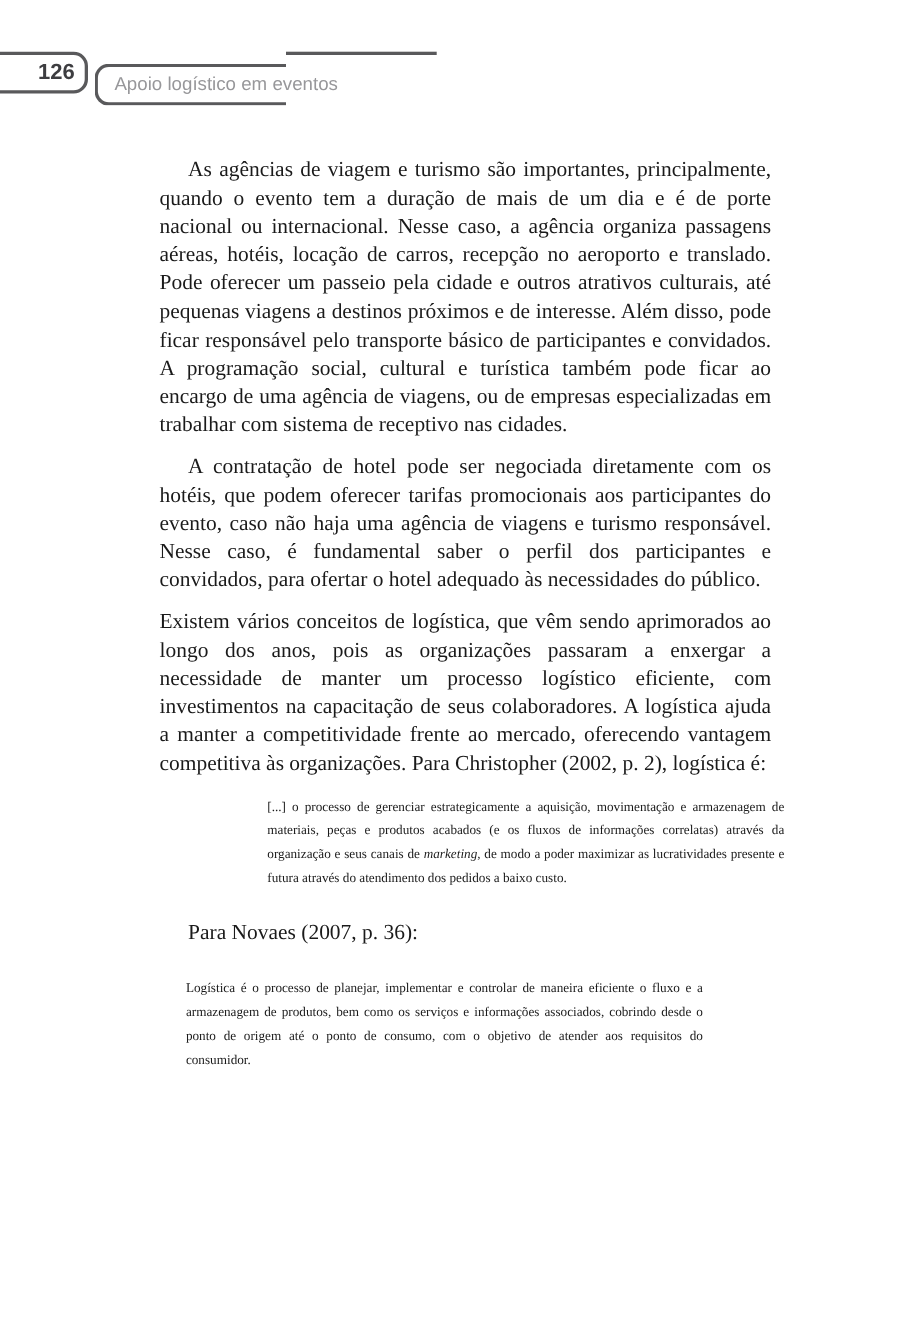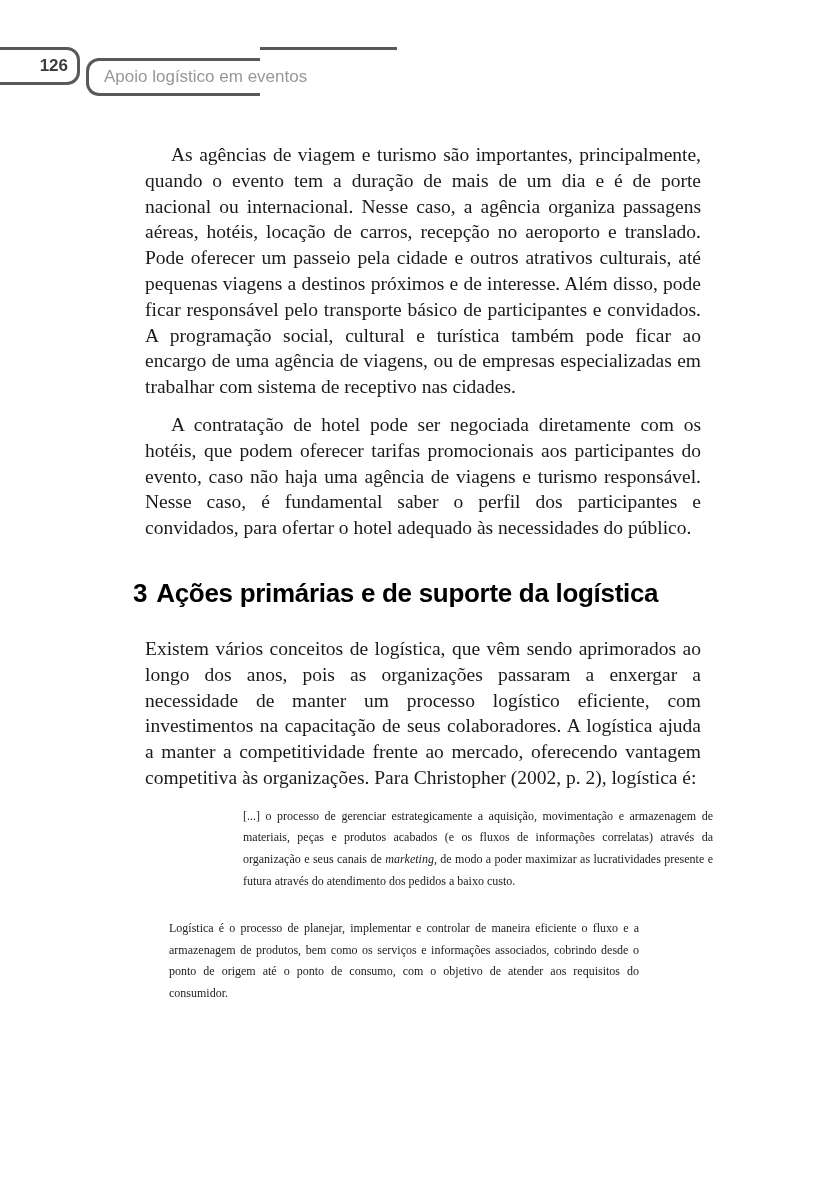--- a/index.html
+++ b/index.html
@@ -28,21 +28,21 @@
     border-radius: 13px;
     background: #ffffff;
     display: flex;
     align-items: center;
     justify-content: flex-end;
     padding-right: 9px;
   }
   .hdr-number-box .num {
     font-family: "Liberation Sans", sans-serif;
     font-weight: 700;
-    font-size: 17px;
+    font-size: 20px;
     color: #3d3d40;
   }
   .hdr-tab {
     position: absolute;
     left: 86px;
     top: 58px;
     width: 174px;
     height: 38px;
     box-sizing: border-box;
     border: 3px solid #59595b;
@@ -124,28 +124,26 @@
     </div>
     <div class="hdr-rule-ext"></div>
   </div>
 
   <div class="content">
 
     <p class="p-indent">As agências de viagem e turismo são importantes, principalmente, quando o evento tem a duração de mais de um dia e é de porte nacional ou internacional. Nesse caso, a agência organiza passagens aéreas, hotéis, locação de carros, recepção no aeroporto e translado. Pode oferecer um passeio pela cidade e outros atrativos culturais, até pequenas viagens a destinos próximos e de interesse. Além disso, pode ficar responsável pelo transporte básico de participantes e convidados. A programação social, cultural e turística também pode ficar ao encargo de uma agência de viagens, ou de empresas especializadas em trabalhar com sistema de receptivo nas cidades.</p>
 
     <p class="p-indent">A contratação de hotel pode ser negociada diretamente com os hotéis, que podem oferecer tarifas promocionais aos participantes do evento, caso não haja uma agência de viagens e turismo responsável. Nesse caso, é fundamental saber o perfil dos participantes e convidados, para ofertar o hotel adequado às necessidades do público.</p>
 
-    <h2 class="section-heading">
-      <span class="h-num">3</span><span>Ações primárias e de suporte da logística</span>
-    </h2>
 
     <p class="p-noindent">Existem vários conceitos de logística, que vêm sendo aprimorados ao longo dos anos, pois as organizações passaram a enxergar a necessidade de manter um processo logístico eficiente, com investimentos na capacitação de seus colaboradores. A logística ajuda a manter a competitividade frente ao mercado, oferecendo vantagem competitiva às organizações. Para Christopher (2002, p. 2), logística é:</p>
 
     <div class="bquote">
       <span>[...] o processo de gerenciar estrategicamente a aquisição, movimentação e armazenagem de materiais, peças e produtos acabados (e os fluxos de informações correlatas) através da organização e seus canais de </span><span class="q-italic">marketing</span><span>, de modo a poder maximizar as lucratividades presente e futura através do atendimento dos pedidos a baixo custo.</span>
     </div>
 
+    <p class="para-novaes">Para Novaes (2007, p. 36):</p>
 
     <div class="bquote second">Logística é o processo de planejar, implementar e controlar de maneira eficiente o fluxo e a armazenagem de produtos, bem como os serviços e informações associados, cobrindo desde o ponto de origem até o ponto de consumo, com o objetivo de atender aos requisitos do consumidor.</div>
 
   </div>
 
 </div>
 
 </body></html>

